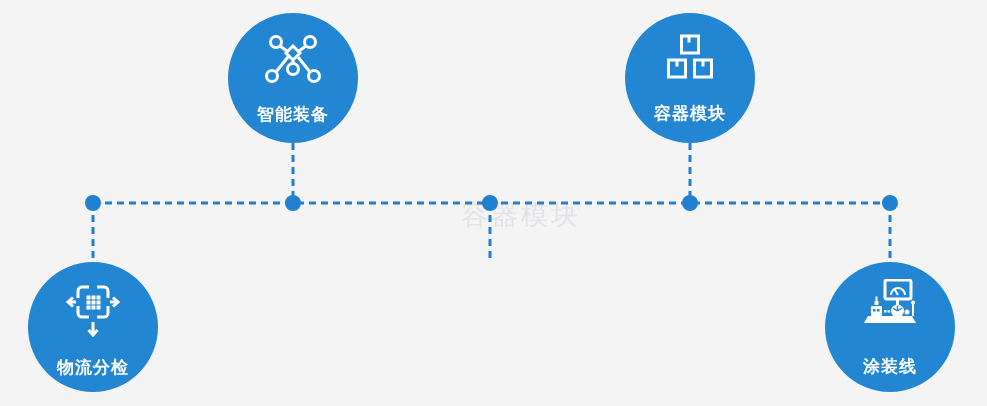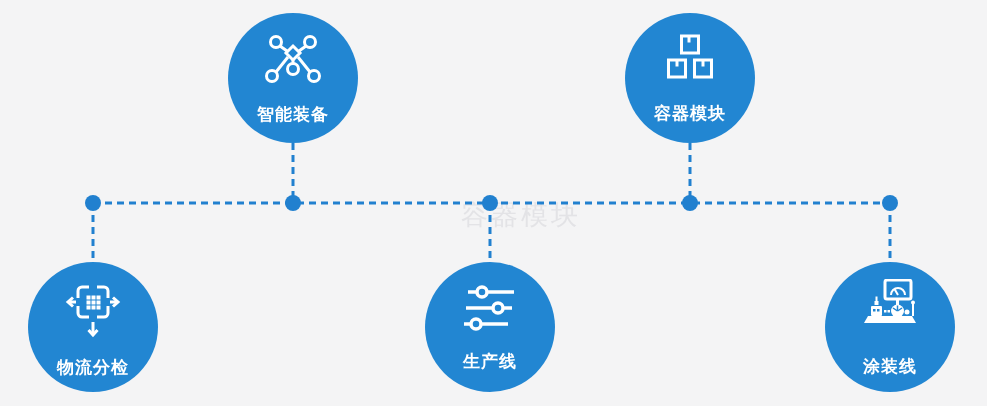--- a/index.html
+++ b/index.html
@@ -153,35 +153,20 @@
           <rect x="26.5" y="22.5" width="4" height="4"></rect>
           <rect x="31.5" y="22.5" width="4" height="4"></rect>
         <rect x="21.5" y="27.5" width="4" height="4"></rect>
           <rect x="26.5" y="27.5" width="4" height="4"></rect>
           <rect x="31.5" y="27.5" width="4" height="4"></rect>
       </g>
     </svg>
     <span class="label">物流分检</span>
   </div>
 
-  <div class="bubble pos-bottom-center">
-    <svg width="52" height="48" viewBox="0 0 52 48">
-      <g class="ic-stroke" stroke-width="3.5">
-        <line x1="4" y1="8" x2="50" y2="8"></line>
-        <line x1="2" y1="24" x2="48" y2="24"></line>
-        <line x1="0" y1="40" x2="44" y2="40"></line>
-      </g>
-      <g class="ic-knob" stroke-width="3.5">
-        <circle cx="18" cy="8" r="5"></circle>
-        <circle cx="34" cy="24" r="5"></circle>
-        <circle cx="12" cy="40" r="5"></circle>
-      </g>
-    </svg>
-    <span class="label">生产线</span>
-  </div>
 
   <div class="bubble pos-bottom-right">
     <svg width="64" height="58" viewBox="0 0 64 58">
       <g class="ic-stroke" stroke-width="3">
         <rect x="27" y="1" width="26" height="19" rx="2"></rect>
       </g>
       <g class="ic-stroke" stroke-width="2">
         <path d="M33 16 a7 7 0 0 1 14 0"></path>
         <line x1="40" y1="16" x2="36.5" y2="10"></line>
         <line x1="18.5" y1="17.5" x2="18.5" y2="22"></line>

